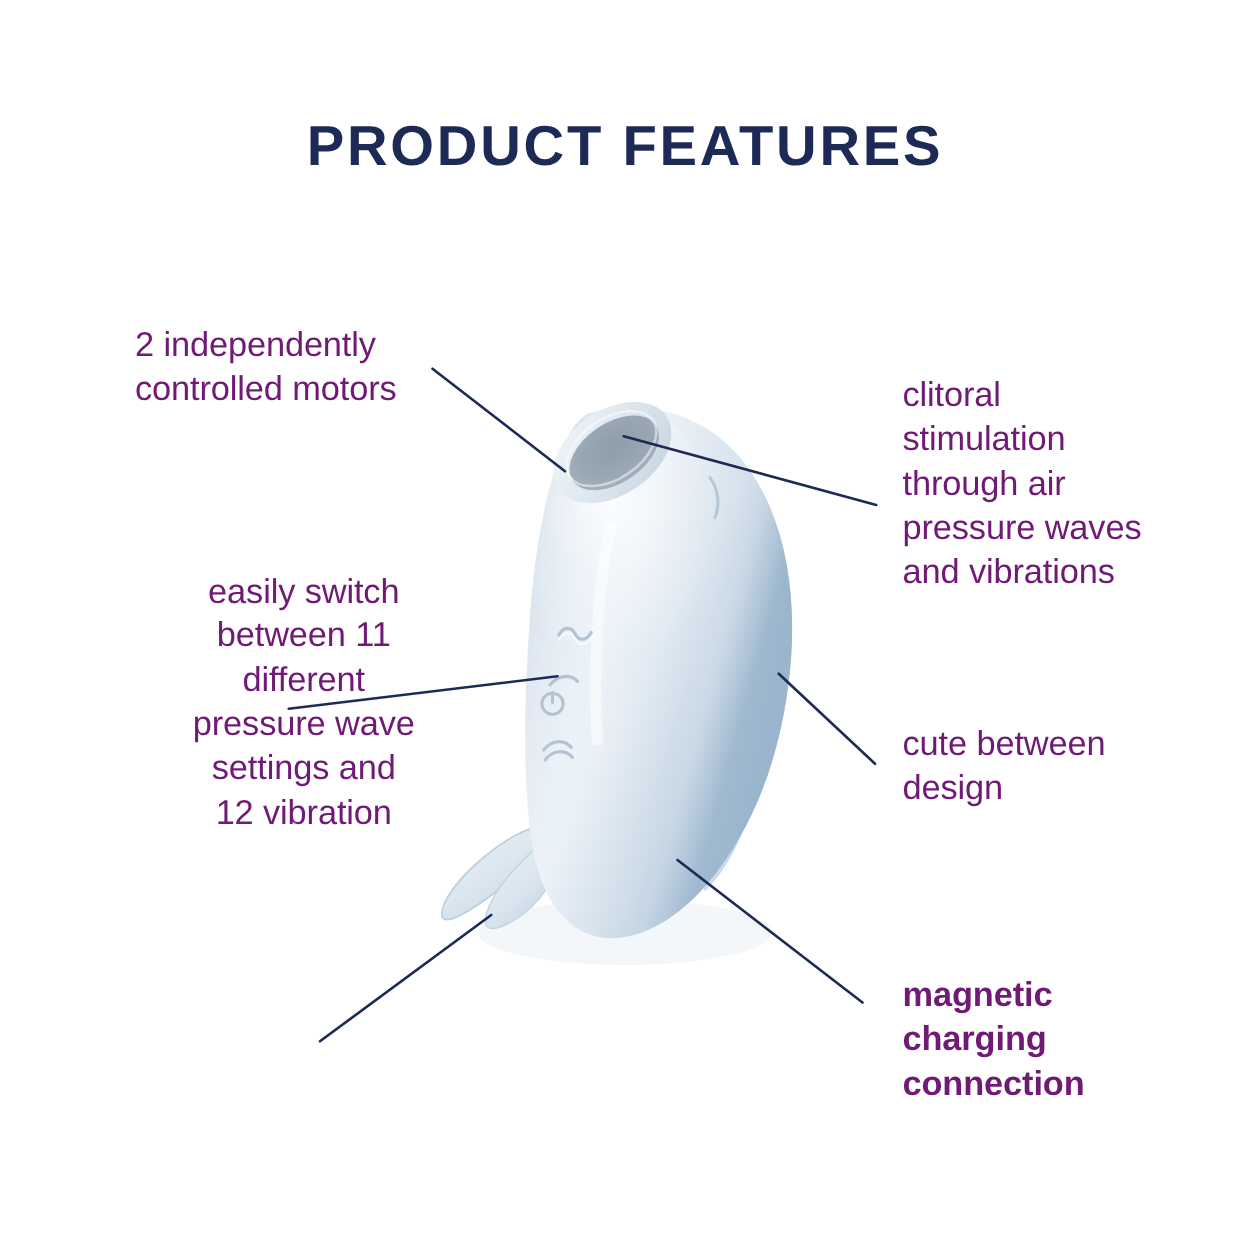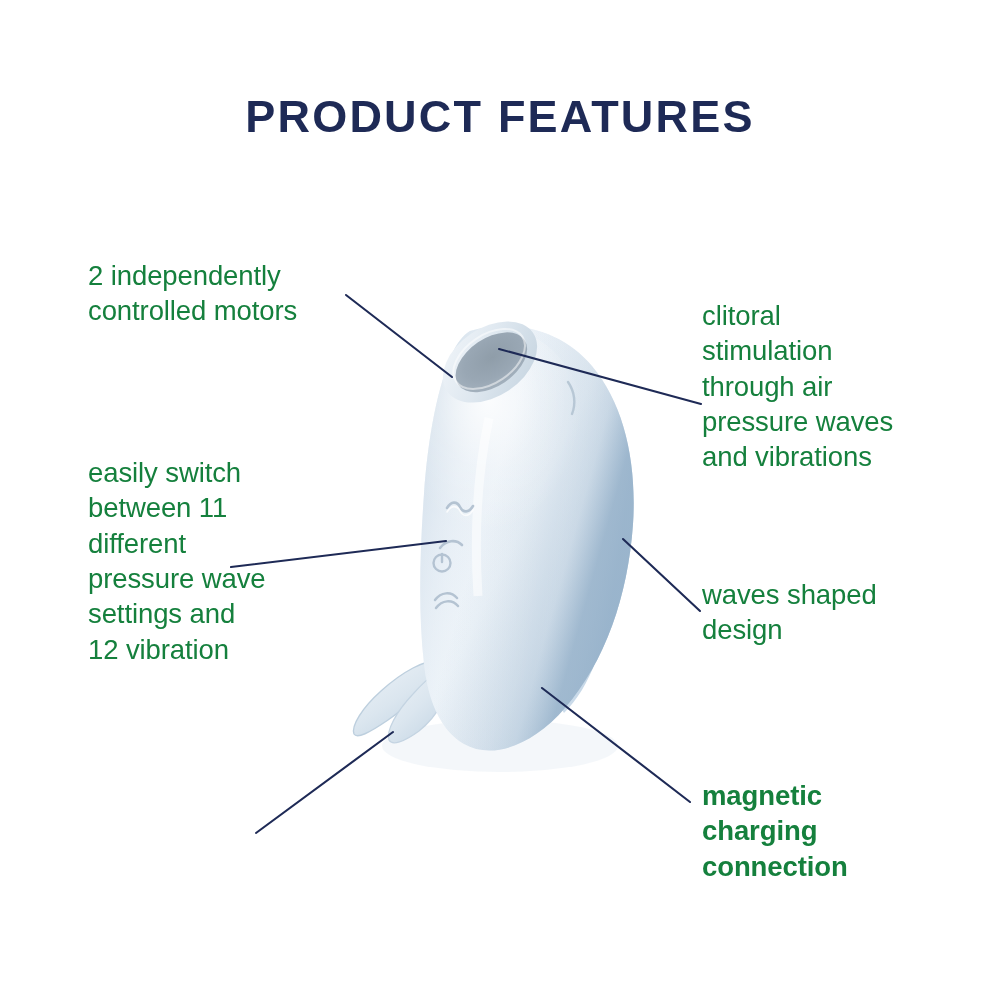--- a/index.html
+++ b/index.html
@@ -30,29 +30,30 @@
     letter-spacing: 2.2px;
     color: #1e2a56;
     line-height: 1.1;
   }
 
   
   .callout {
     position: absolute;
     font-size: 27.5px;
     line-height: 1.285;
-    color: #15803d;
+    color: #701a75;
     white-space: pre-line;
     letter-spacing: -0.1px;
+    margin-left: 20px;
   }
   .callout.left  { text-align: left; }
   .callout.right { text-align: left; }
 
   #callout-motors   { left: 88px;  top: 258px; width: 300px; }
-  #callout-settings { left: 88px;  top: 455px; width: 270px; }
+  #callout-settings { left: 88px;  top: 455px; width: 270px; text-align: center; }
   #callout-silicone { left: 88px;  top: 778px; width: 250px; }
   #callout-clitoral { left: 702px; top: 298px; width: 300px; }
   #callout-design   { left: 702px; top: 577px; width: 250px; }
   #callout-magnetic { left: 702px; top: 778px; width: 250px; font-weight: bold; }
 
   
   #product-svg, #leader-svg {
     position: absolute;
     left: 0;
     top: 0;
@@ -218,20 +219,20 @@
 settings and
 12 vibration</div>
 
 
   <div class="callout right" id="callout-clitoral">clitoral
 stimulation
 through air
 pressure waves
 and vibrations</div>
 
-  <div class="callout right" id="callout-design">waves shaped
+  <div class="callout right" id="callout-design">cute between
 design</div>
 
   <div class="callout right" id="callout-magnetic">magnetic
 charging
 connection</div>
 
 </div>
 
 </body></html>

